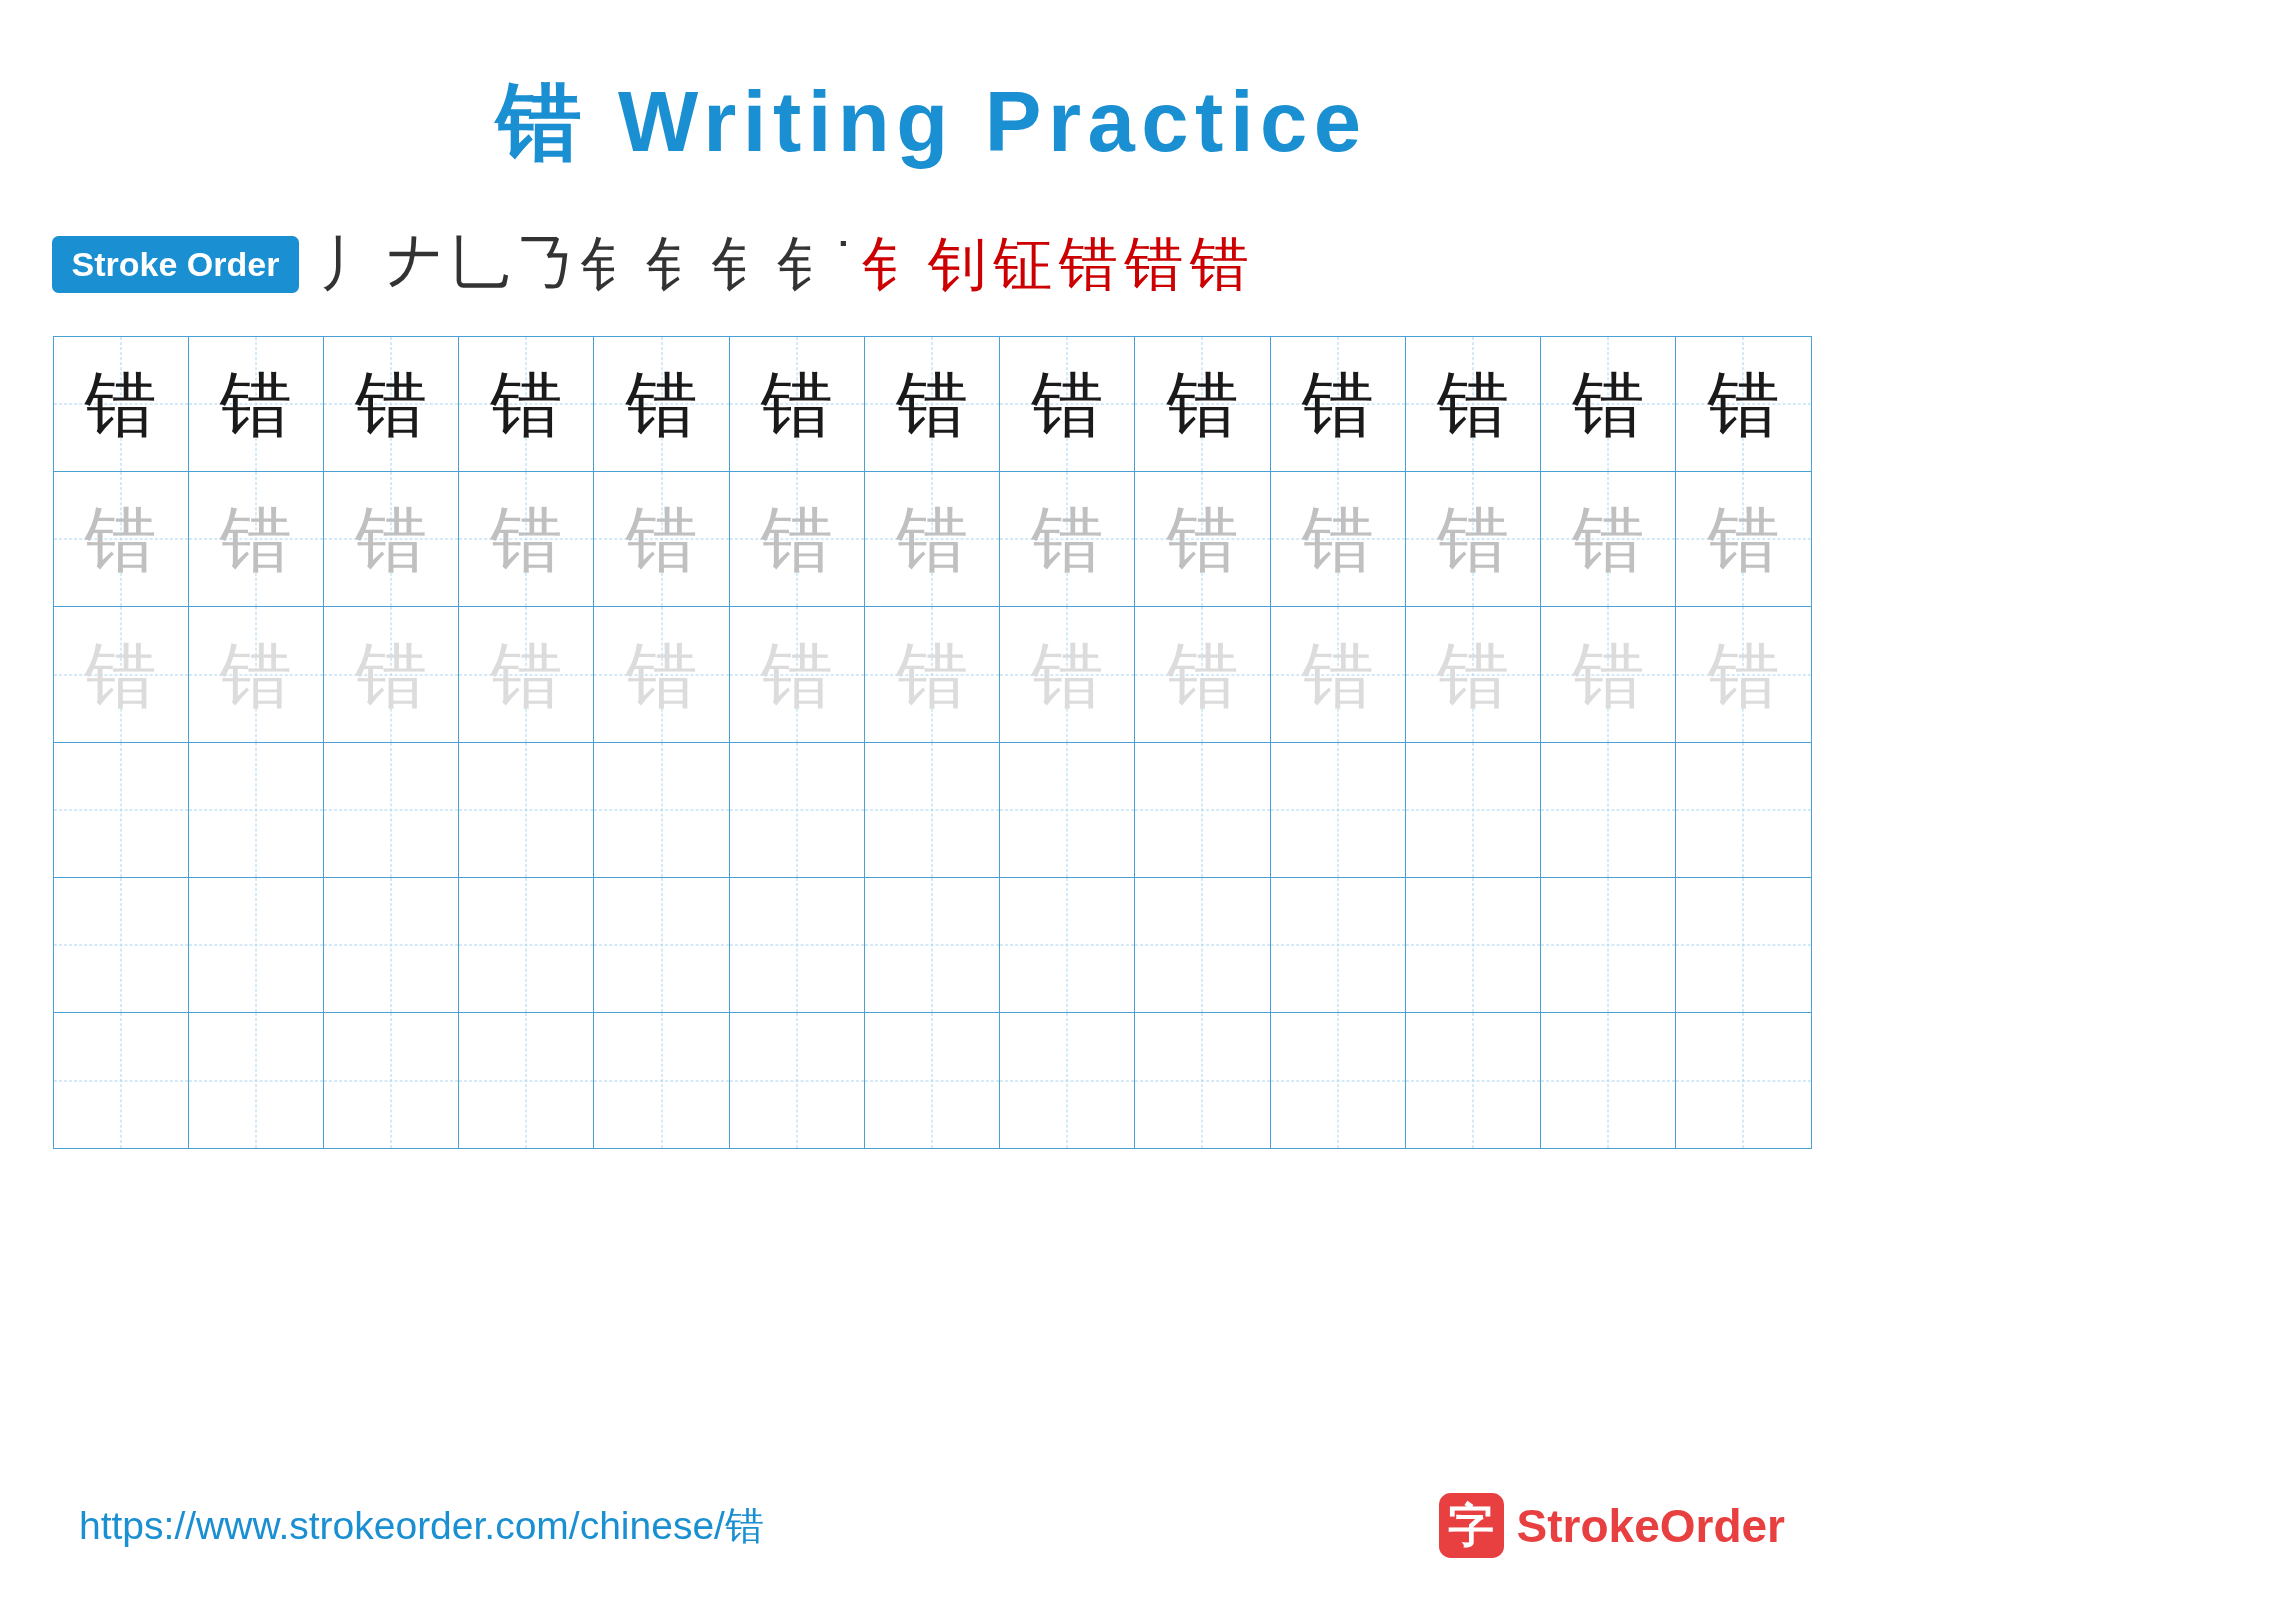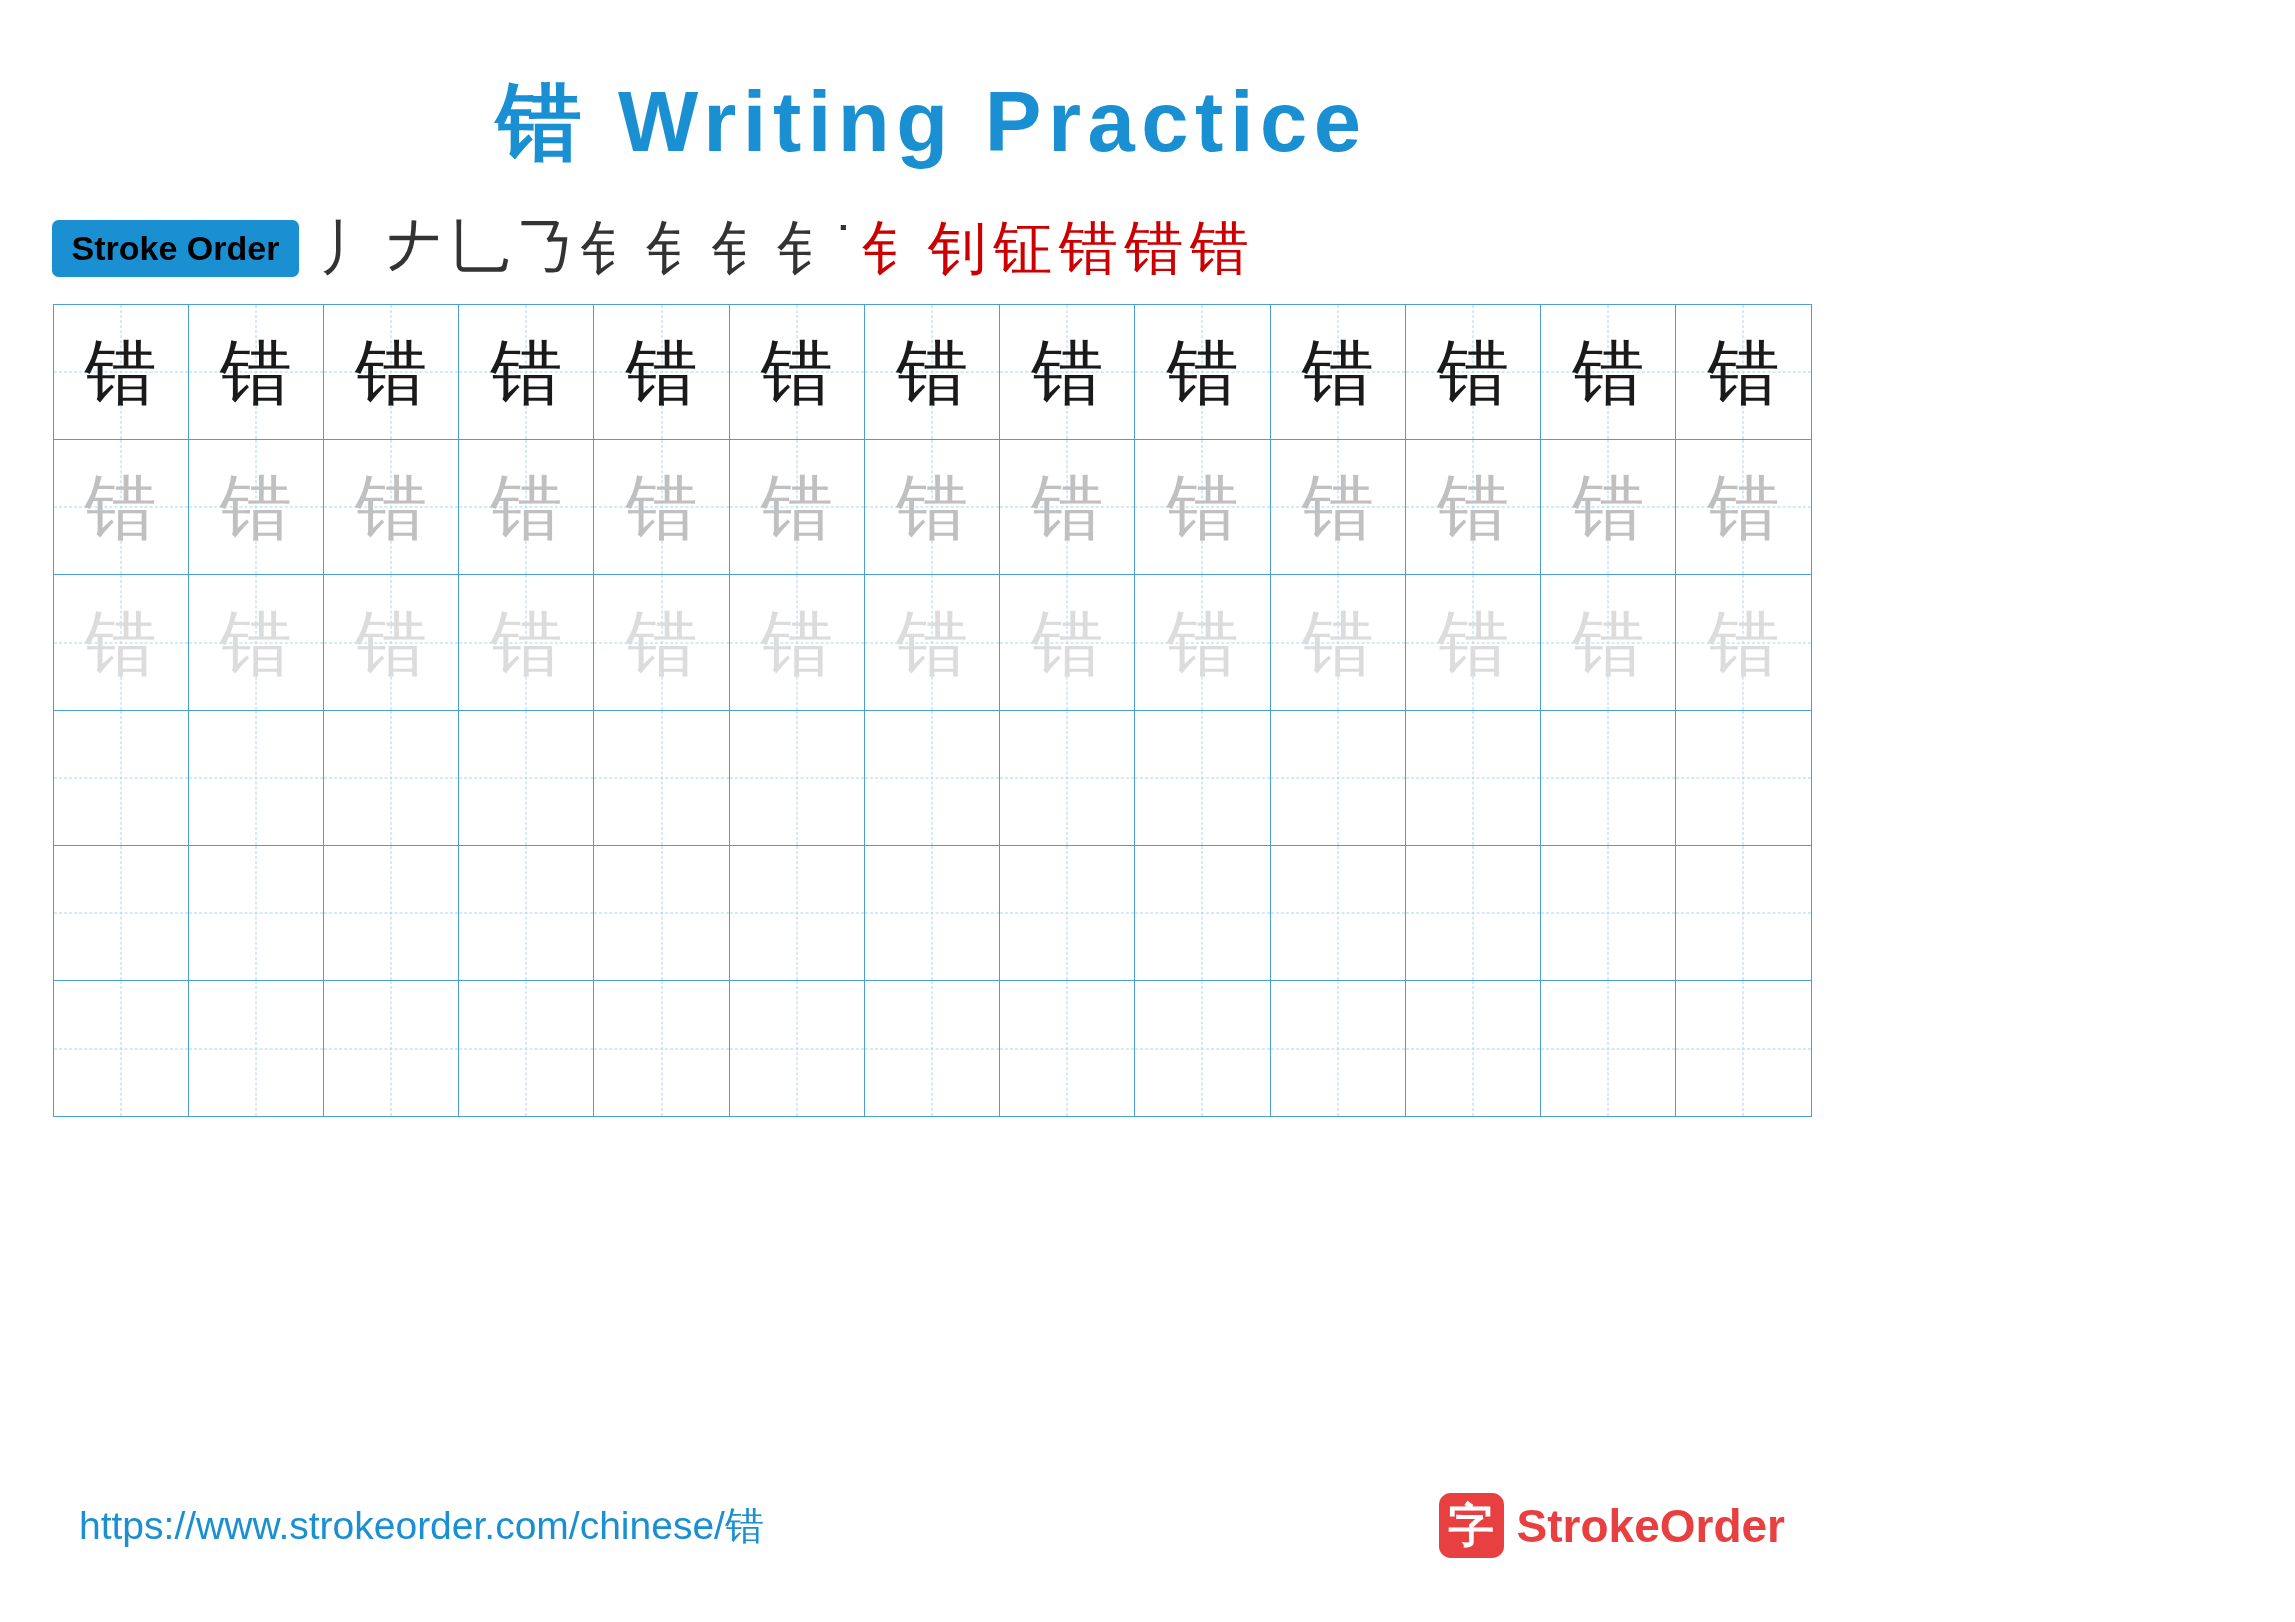--- a/index.html
+++ b/index.html
@@ -14,20 +14,21 @@
     }
 
     .page {
       width: 1864px;
       height: 1622px;
       background: #ffffff;
       position: relative;
       display: flex;
       flex-direction: column;
       align-items: center;
+      gap: 16px;
     }
 
     
     .title {
       margin-top: 65px;
       font-size: 85px;
       font-weight: bold;
       color: #1a8fd1;
       letter-spacing: 6.5px;
       text-align: center;
@@ -39,21 +40,21 @@
       align-items: center;
       margin-top: 39px;
       margin-bottom: 26px;
       padding: 0 52px;
       width: 100%;
       gap: 0px;
     }
 
     .stroke-order-badge {
       background: #1a8fd1;
-      color: #000000;
+      color: #ffffff;
       font-size: 34px;
       font-weight: bold;
       padding: 9.2px 19.6px;
       border-radius: 6.5px;
       white-space: nowrap;
       margin-right: 19.6px;
     }
 
     .stroke-chars {
       display: flex;

